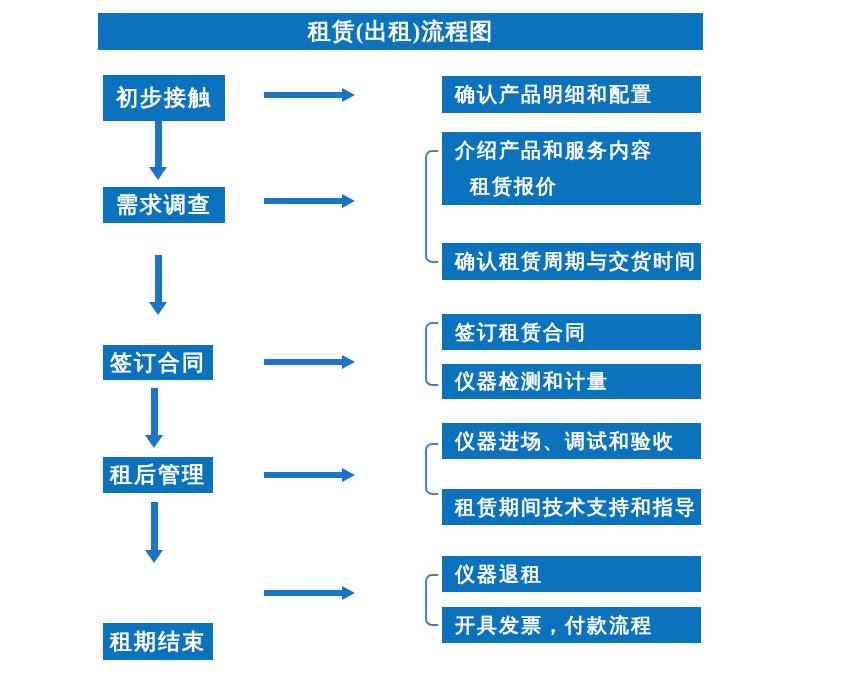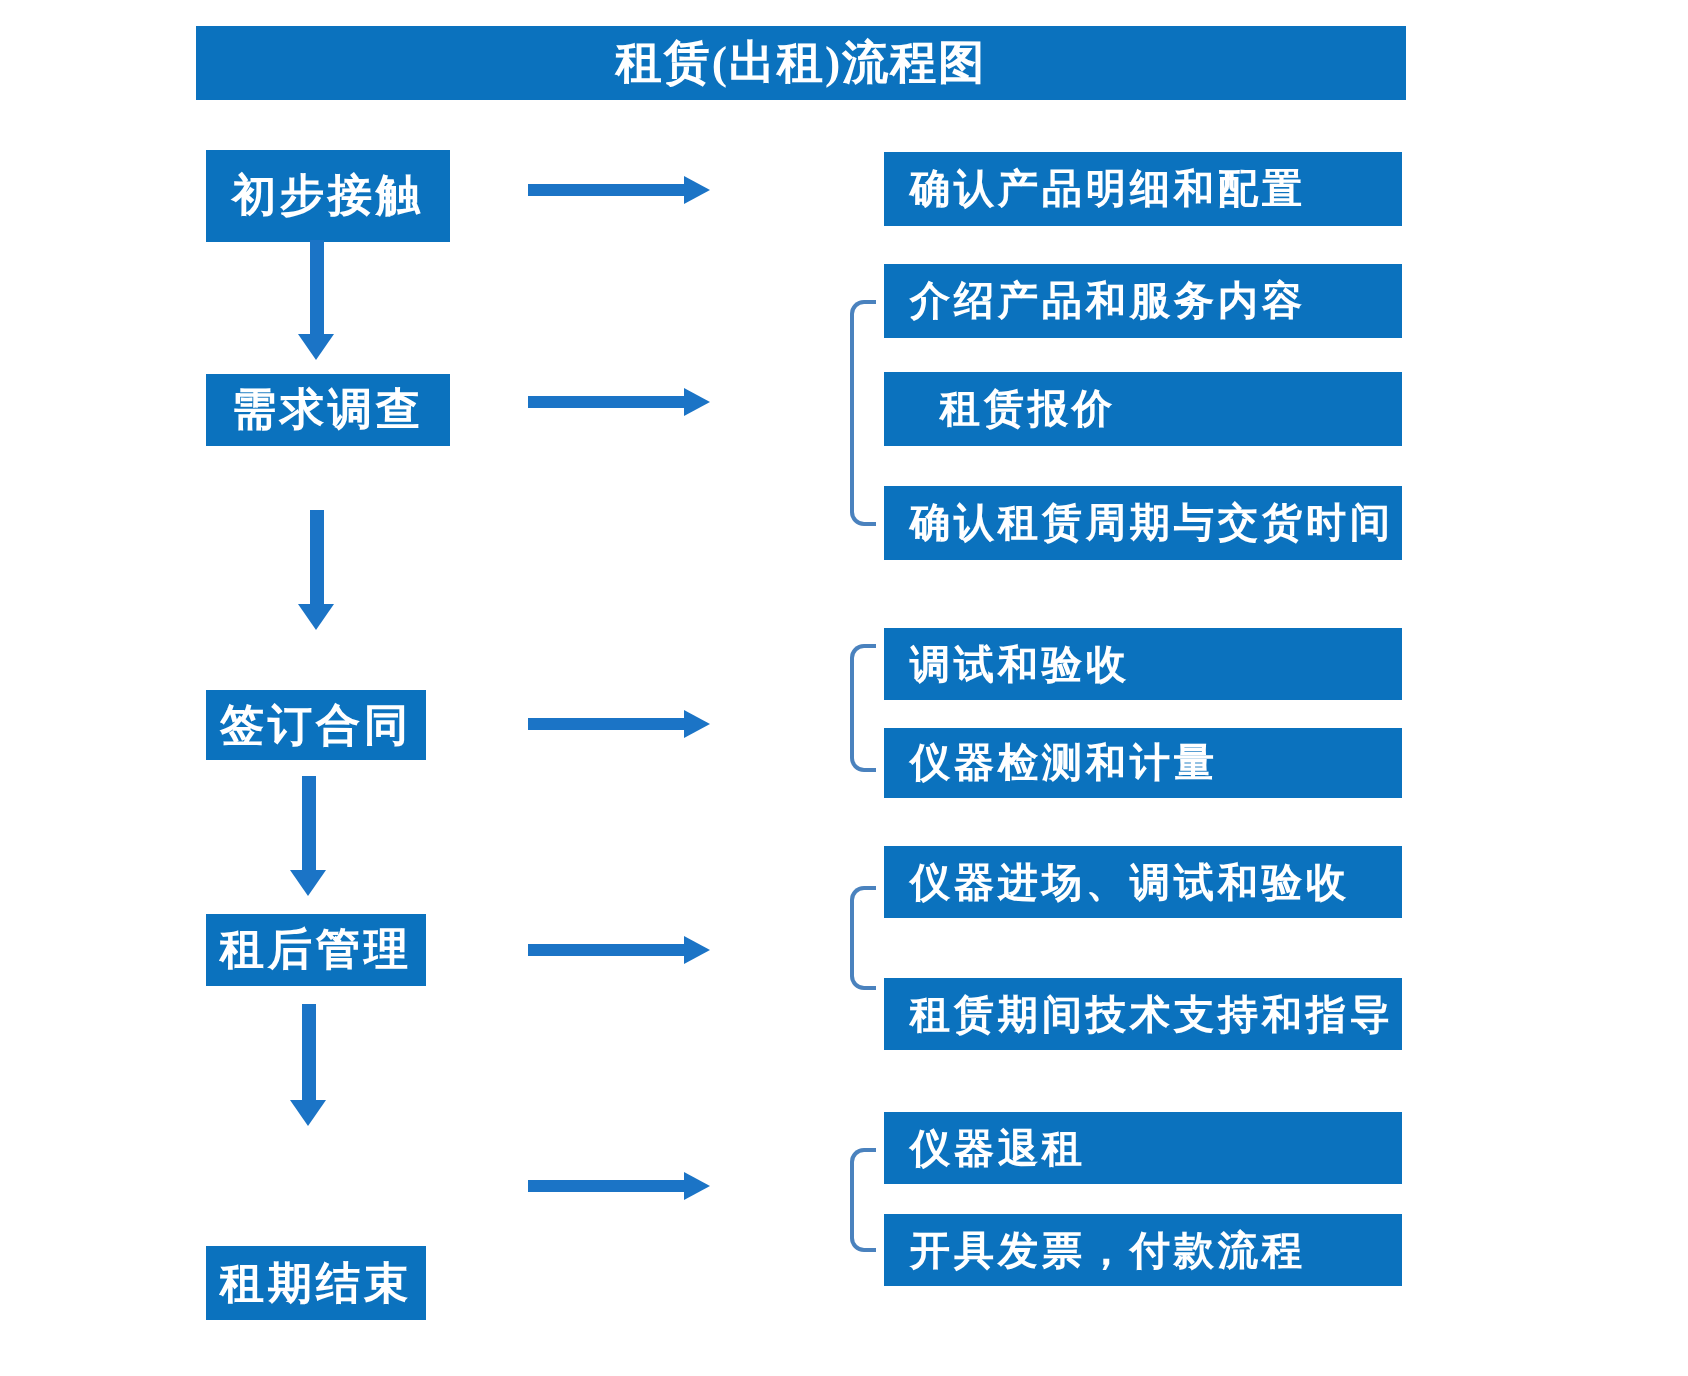--- a/index.html
+++ b/index.html
@@ -44,21 +44,21 @@
   }
   
   .step-1 { left: 103px; top: 75px;  width: 122px; height: 46px; }
   .step-2 { left: 103px; top: 187px; width: 122px; height: 36px; }
   .step-3 { left: 103px; top: 345px; width: 110px; height: 35px; }
   .step-4 { left: 103px; top: 457px; width: 110px; height: 36px; }
   .step-5 { left: 103px; top: 575px; width: 110px; height: 37px; margin-top: 48px; }
   
   .detail-1  { top: 76px;  height: 37px; }
   .detail-2  { top: 132px; height: 37px; }
-  .detail-3  { top: 186px; height: 37px; padding-left: 28px; }
+  .detail-3  { top: 168px; height: 37px; padding-left: 28px; }
   .detail-4  { top: 243px; height: 37px; text-align: center; }
   .detail-5  { top: 314px; height: 36px; }
   .detail-6  { top: 364px; height: 35px; }
   .detail-7  { top: 423px; height: 36px; }
   .detail-8  { top: 489px; height: 36px; }
   .detail-9  { top: 556px; height: 36px; }
   .detail-10 { top: 607px; height: 36px; }
   
   .h-arrow {
     position: absolute;
@@ -176,20 +176,20 @@
 
   <div class="bracket bracket-1"></div>
   <div class="bracket bracket-2"></div>
   <div class="bracket bracket-3"></div>
   <div class="bracket bracket-4"></div>
 
   <div class="box detail detail-1">确认产品明细和配置</div>
   <div class="box detail detail-2">介绍产品和服务内容</div>
   <div class="box detail detail-3">租赁报价</div>
   <div class="box detail detail-4">确认租赁周期与交货时间</div>
-  <div class="box detail detail-5">调试和验收</div>
+  <div class="box detail detail-5">签订租赁合同</div>
   <div class="box detail detail-6">仪器检测和计量</div>
   <div class="box detail detail-7">仪器进场、调试和验收</div>
   <div class="box detail detail-8">租赁期间技术支持和指导</div>
   <div class="box detail detail-9">仪器退租</div>
   <div class="box detail detail-10">开具发票，付款流程</div>
 
 </div>
 
 </body></html>

